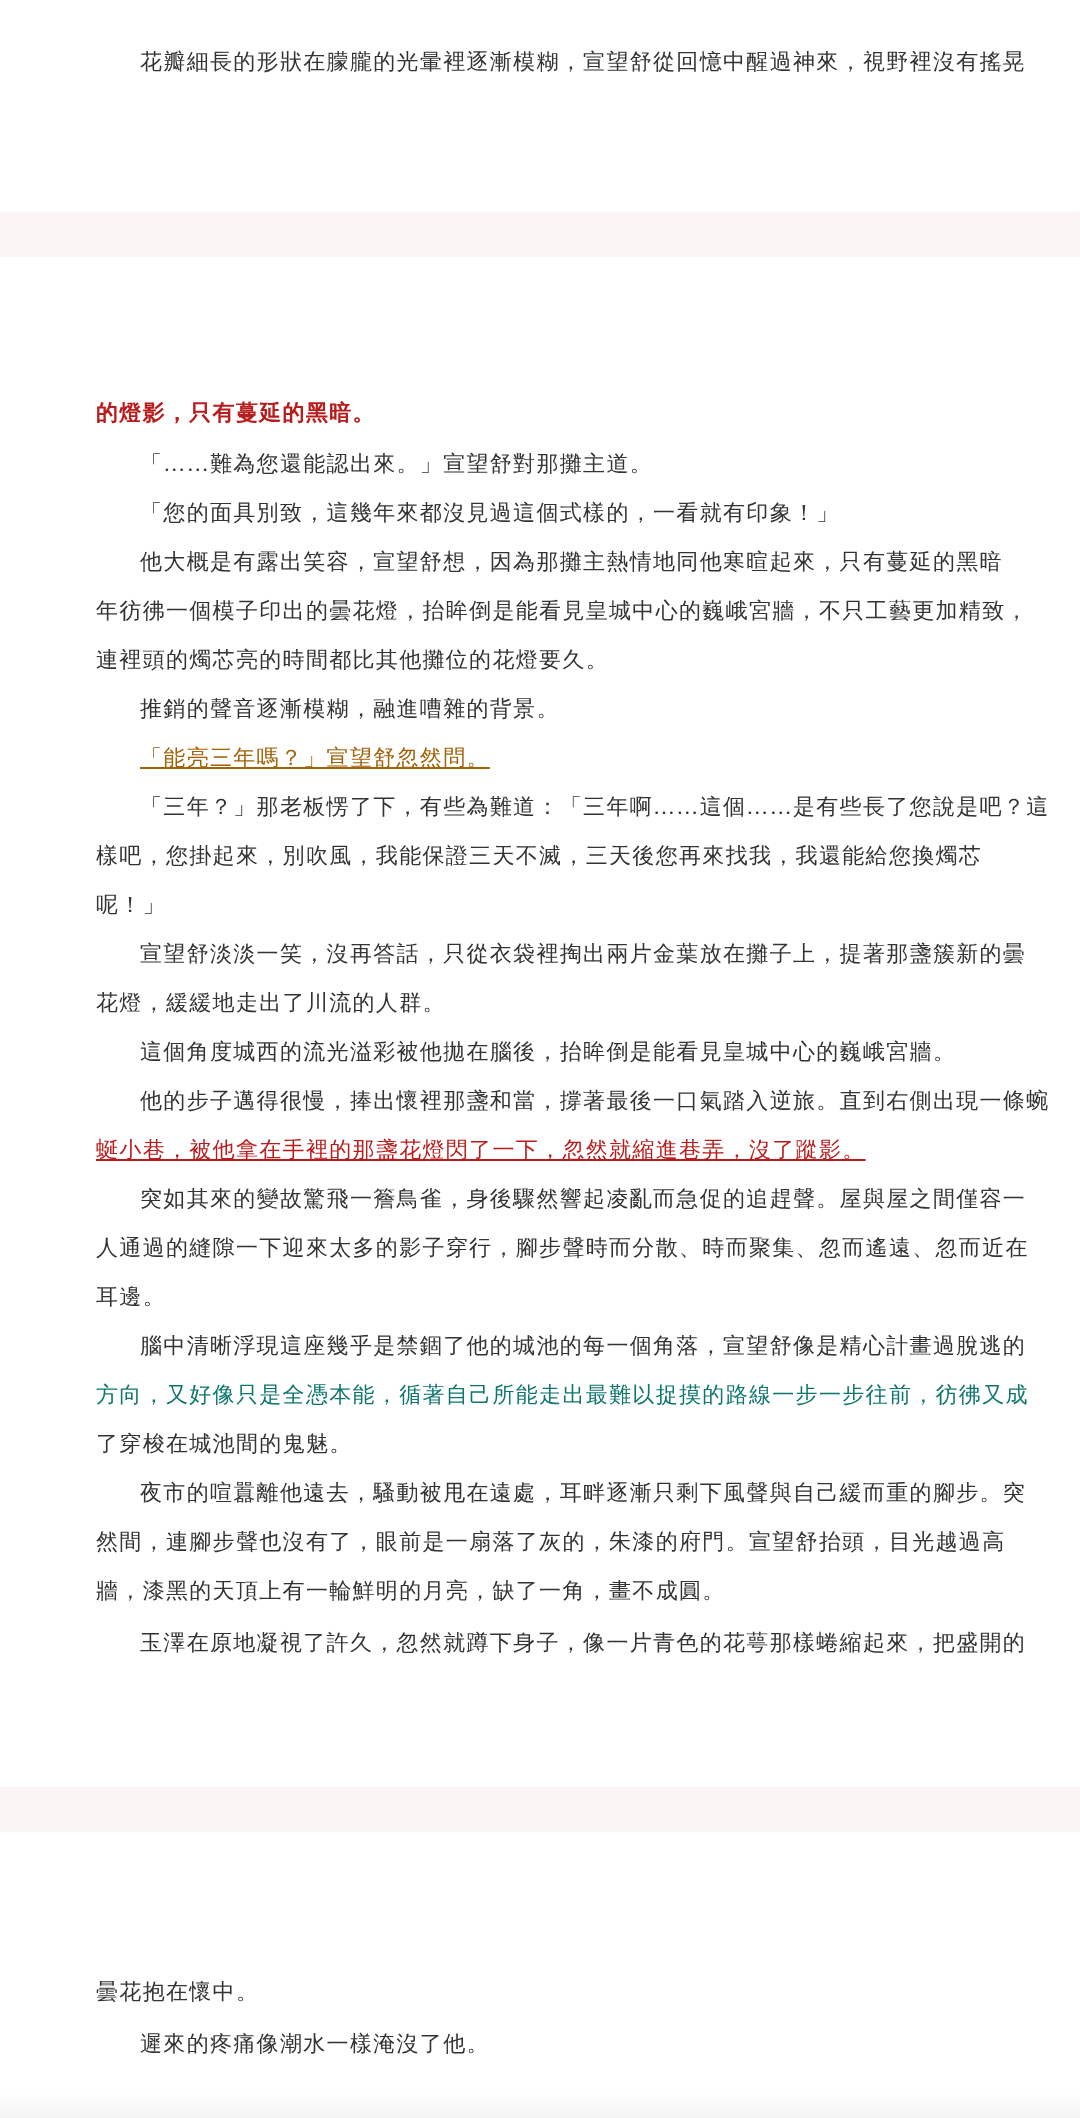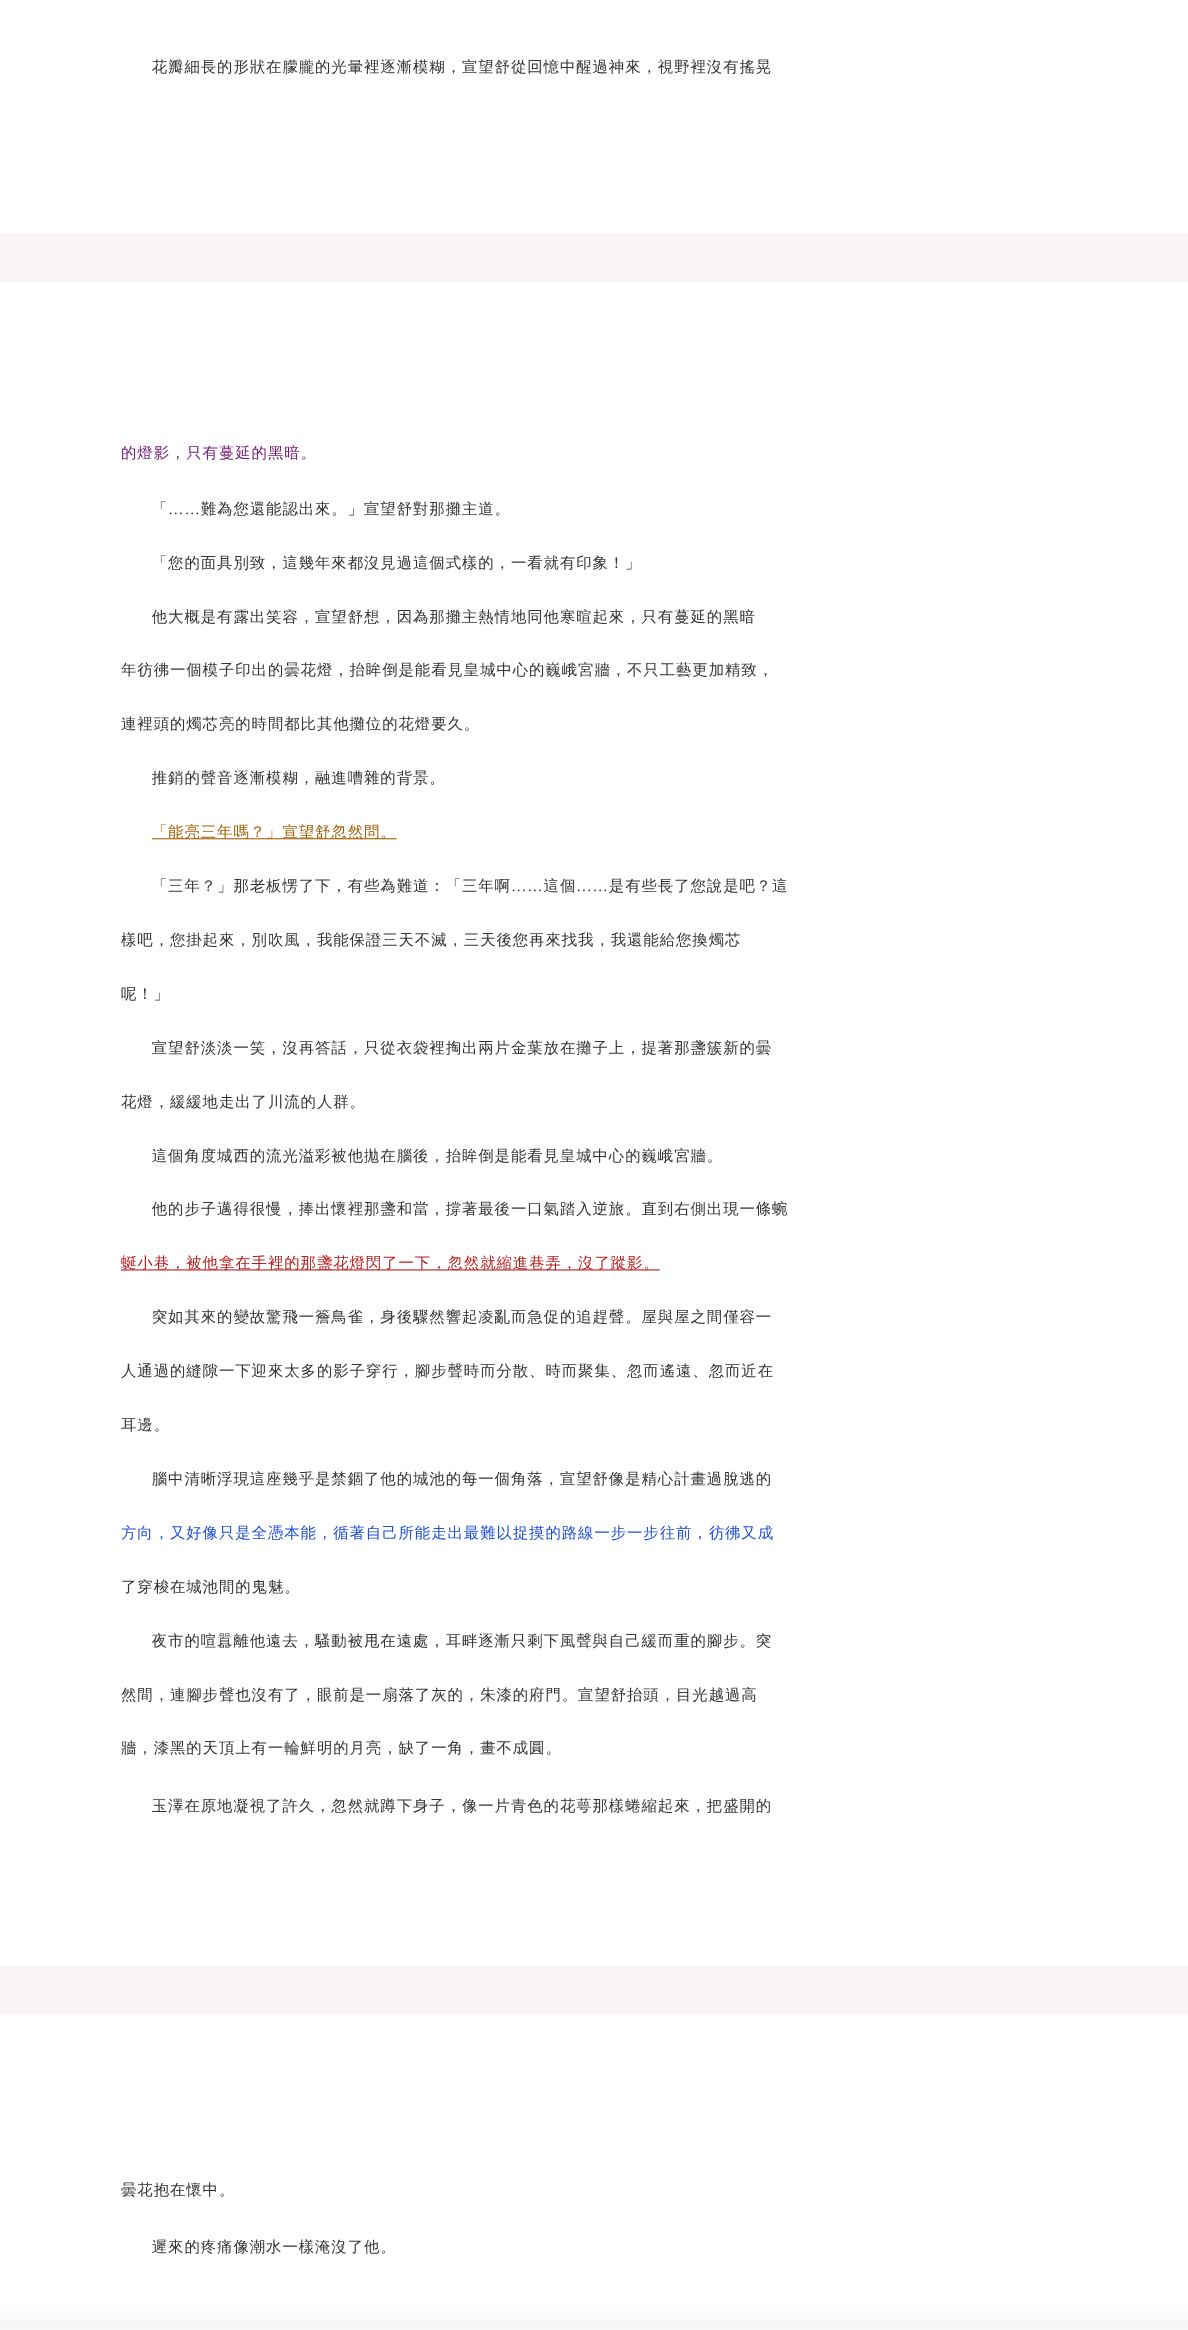--- a/index.html
+++ b/index.html
@@ -14,23 +14,23 @@
   }
   #page {
     position: absolute;
     left: 0; top: 0;
     width: 1080px;
     height: 2118px;
     background: #ffffff;
   }
   .text-line {
     position: absolute;
-    left: 110px;
+    left: 96px;
     width: 888px;
-    font-size: 14px;
+    font-size: 22px;
     line-height: 28px;
     color: #333333;
     white-space: nowrap;
     letter-spacing: 0.06em;
   }
   .text-line.indent {
     text-indent: 2em;
   }
   .separator-band {
     position: absolute;
@@ -49,41 +49,41 @@
   }
 </style>
 </head>
 <body>
 
 <div id="page">
   <div id="lines-container">
       <div class="separator-band" style="top: 212px; height: 45px; background: rgb(251, 244, 245);"></div>
       <div class="separator-band" style="top: 1787px; height: 45px; background: rgb(251, 244, 245);"></div>
       <div class="text-line indent" style="top: 48px; color: rgb(51, 51, 51);">花瓣細長的形狀在朦朧的光暈裡逐漸模糊，宣望舒從回憶中醒過神來，視野裡沒有搖晃</div>
-      <div class="text-line" style="top: 399px; color: #701a75;">的燈影，只有蔓延的黑暗。</div>
+      <div class="text-line" style="top: 399px; color: #b91c1c; font-weight: bold;">的燈影，只有蔓延的黑暗。</div>
       <div class="text-line indent" style="top: 450px; color: rgb(51, 51, 51);">「……難為您還能認出來。」宣望舒對那攤主道。</div>
       <div class="text-line indent" style="top: 499px; color: rgb(51, 51, 51);">「您的面具別致，這幾年來都沒見過這個式樣的，一看就有印象！」</div>
       <div class="text-line indent" style="top: 548px; color: rgb(51, 51, 51);">他大概是有露出笑容，宣望舒想，因為那攤主熱情地同他寒暄起來，只有蔓延的黑暗</div>
       <div class="text-line" style="top: 597px; color: rgb(51, 51, 51);">年彷彿一個模子印出的曇花燈，抬眸倒是能看見皇城中心的巍峨宮牆，不只工藝更加精致，</div>
       <div class="text-line" style="top: 646px; color: rgb(51, 51, 51);">連裡頭的燭芯亮的時間都比其他攤位的花燈要久。</div>
       <div class="text-line indent" style="top: 695px; color: rgb(51, 51, 51);">推銷的聲音逐漸模糊，融進嘈雜的背景。</div>
       <div class="text-line indent" style="top: 744px; color: #a16207; text-decoration: underline;">「能亮三年嗎？」宣望舒忽然問。</div>
       <div class="text-line indent" style="top: 793px; color: rgb(51, 51, 51);">「三年？」那老板愣了下，有些為難道：「三年啊……這個……是有些長了您說是吧？這</div>
       <div class="text-line" style="top: 842px; color: rgb(51, 51, 51);">樣吧，您掛起來，別吹風，我能保證三天不滅，三天後您再來找我，我還能給您換燭芯</div>
       <div class="text-line" style="top: 891px; color: rgb(51, 51, 51);">呢！」</div>
       <div class="text-line indent" style="top: 940px; color: rgb(51, 51, 51);">宣望舒淡淡一笑，沒再答話，只從衣袋裡掏出兩片金葉放在攤子上，提著那盞簇新的曇</div>
       <div class="text-line" style="top: 989px; color: rgb(51, 51, 51);">花燈，緩緩地走出了川流的人群。</div>
       <div class="text-line indent" style="top: 1038px; color: rgb(51, 51, 51);">這個角度城西的流光溢彩被他拋在腦後，抬眸倒是能看見皇城中心的巍峨宮牆。</div>
       <div class="text-line indent" style="top: 1087px; color: rgb(51, 51, 51);">他的步子邁得很慢，捧出懷裡那盞和當，撐著最後一口氣踏入逆旅。直到右側出現一條蜿</div>
       <div class="text-line" style="top: 1136px; color: #b91c1c; text-decoration: underline;">蜒小巷，被他拿在手裡的那盞花燈閃了一下，忽然就縮進巷弄，沒了蹤影。</div>
       <div class="text-line indent" style="top: 1185px; color: rgb(51, 51, 51);">突如其來的變故驚飛一簷鳥雀，身後驟然響起凌亂而急促的追趕聲。屋與屋之間僅容一</div>
       <div class="text-line" style="top: 1234px; color: rgb(51, 51, 51);">人通過的縫隙一下迎來太多的影子穿行，腳步聲時而分散、時而聚集、忽而遙遠、忽而近在</div>
       <div class="text-line" style="top: 1283px; color: rgb(51, 51, 51);">耳邊。</div>
       <div class="text-line indent" style="top: 1332px; color: rgb(51, 51, 51);">腦中清晰浮現這座幾乎是禁錮了他的城池的每一個角落，宣望舒像是精心計畫過脫逃的</div>
-      <div class="text-line" style="top: 1381px; color: #1d4ed8;">方向，又好像只是全憑本能，循著自己所能走出最難以捉摸的路線一步一步往前，彷彿又成</div>
+      <div class="text-line" style="top: 1381px; color: #0f766e;">方向，又好像只是全憑本能，循著自己所能走出最難以捉摸的路線一步一步往前，彷彿又成</div>
       <div class="text-line" style="top: 1430px; color: rgb(51, 51, 51);">了穿梭在城池間的鬼魅。</div>
       <div class="text-line indent" style="top: 1479px; color: rgb(51, 51, 51);">夜市的喧囂離他遠去，騷動被甩在遠處，耳畔逐漸只剩下風聲與自己緩而重的腳步。突</div>
       <div class="text-line" style="top: 1528px; color: rgb(51, 51, 51);">然間，連腳步聲也沒有了，眼前是一扇落了灰的，朱漆的府門。宣望舒抬頭，目光越過高</div>
       <div class="text-line" style="top: 1577px; color: rgb(51, 51, 51);">牆，漆黑的天頂上有一輪鮮明的月亮，缺了一角，畫不成圓。</div>
       <div class="text-line indent" style="top: 1629px; color: rgb(51, 51, 51);">玉澤在原地凝視了許久，忽然就蹲下身子，像一片青色的花萼那樣蜷縮起來，把盛開的</div>
       <div class="text-line" style="top: 1978px; color: rgb(51, 51, 51);">曇花抱在懷中。</div>
       <div class="text-line indent" style="top: 2030px; color: rgb(51, 51, 51);">遲來的疼痛像潮水一樣淹沒了他。</div>
     </div>
   <div class="bottom-shade"></div>
 </div>

